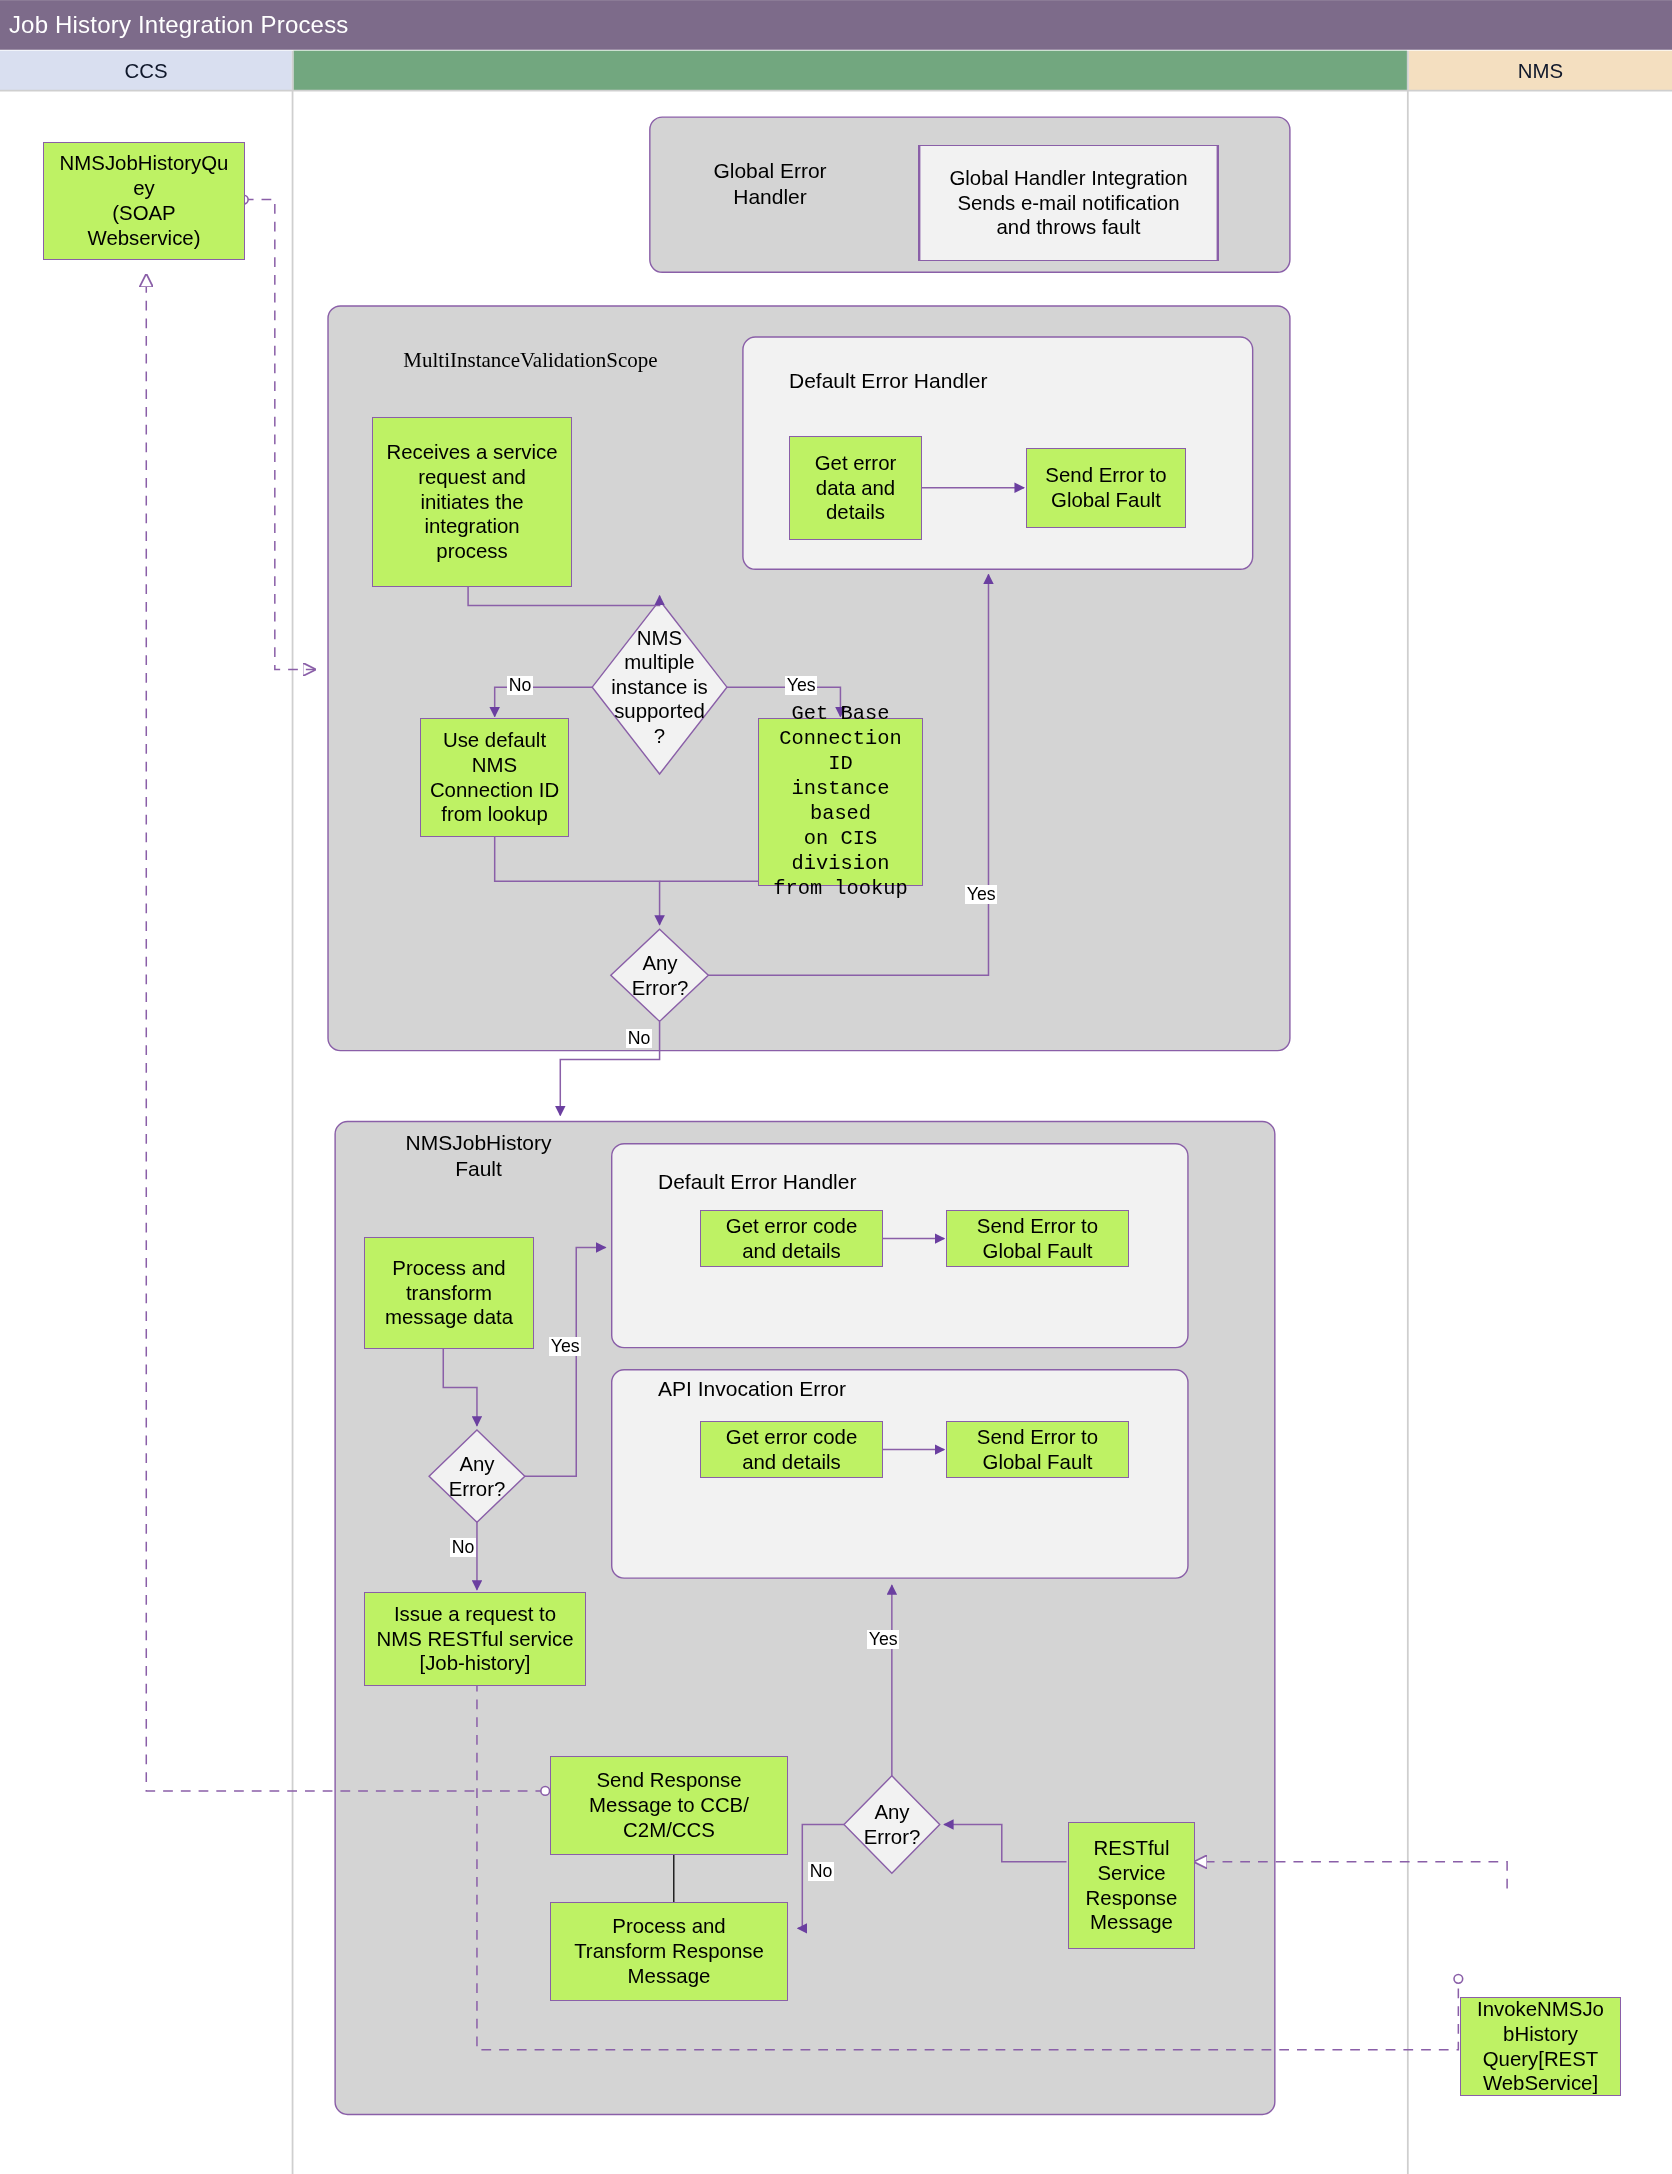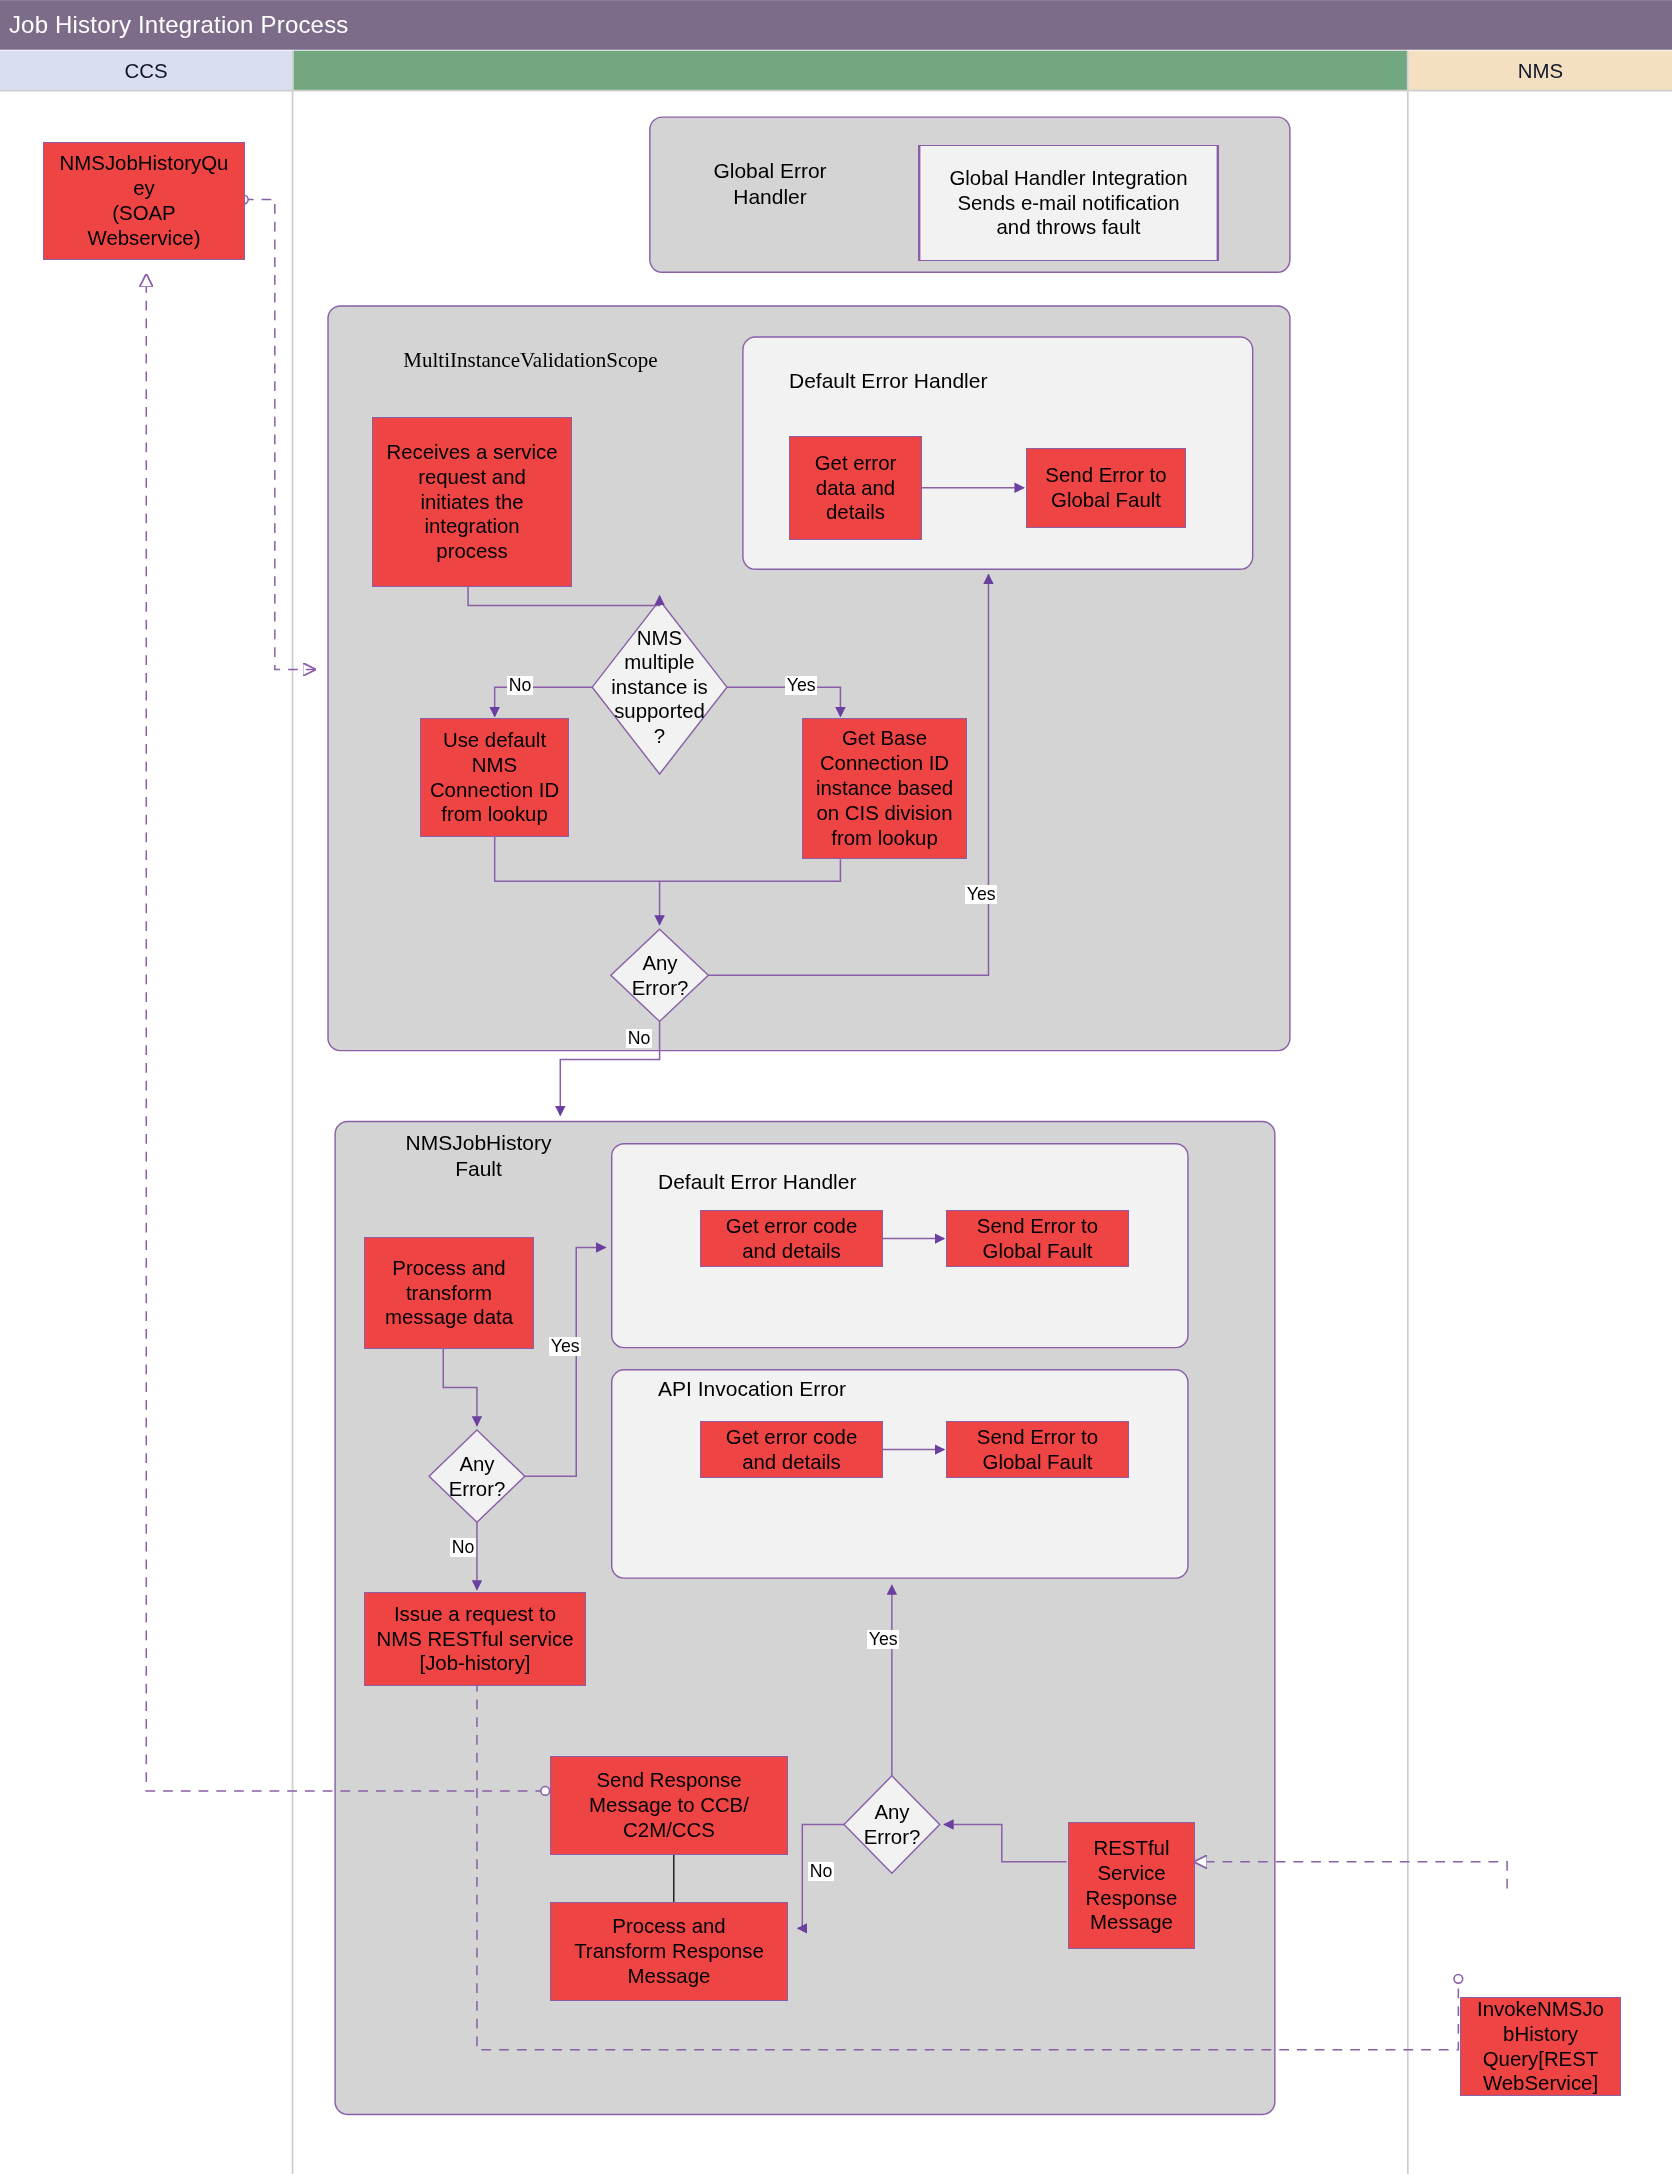--- a/index.html
+++ b/index.html
@@ -44,21 +44,21 @@
     justify-content: center;
     text-align: center;
     font-size: 20.4px;
     line-height: 1.22;
     color: #000000;
     box-sizing: border-box;
     padding: 1.8px 3.5px;
     white-space: pre-line;
   }
   .rect {
-    background: #ef4444;
+    background: #bef264;
     border: 1.4px solid #8a5fa8;
   }
   .subproc {
     background: #f2f2f2;
     border: 1.4px solid #8a5fa8;
     box-shadow: inset 8px 0 0 -6.6px #8a5fa8, inset -8px 0 0 -6.6px #8a5fa8;
   }
   .scope-lbl {
     position: absolute;
     text-align: center;
@@ -216,21 +216,21 @@
 multiple
 instance is
 supported
 ?</div>
 
   <div class="node rect" style="left:420px; top:718px; width:149px; height:119px;">Use default
 NMS
 Connection ID
 from lookup</div>
 
-  <div class="node rect" style="left:802px; top:718px; width:165px; height:141px;">Get Base
+  <div class="node rect" style="left:758px; top:718px; width:165px; height:168px;font-family:Liberation Mono, monospace;">Get Base
 Connection ID
 instance based
 on CIS division
 from lookup</div>
 
   <div class="diamond-lbl" style="left:611px; top:949px; width:98px; height:53px;">Any
 Error?</div>
 
   <div class="scope-lbl" style="left:789px; top:368px; width:284px; text-align:left;">Default Error Handler</div>
   <div class="node rect" style="left:789px; top:436px; width:133px; height:104px;">Get  error

